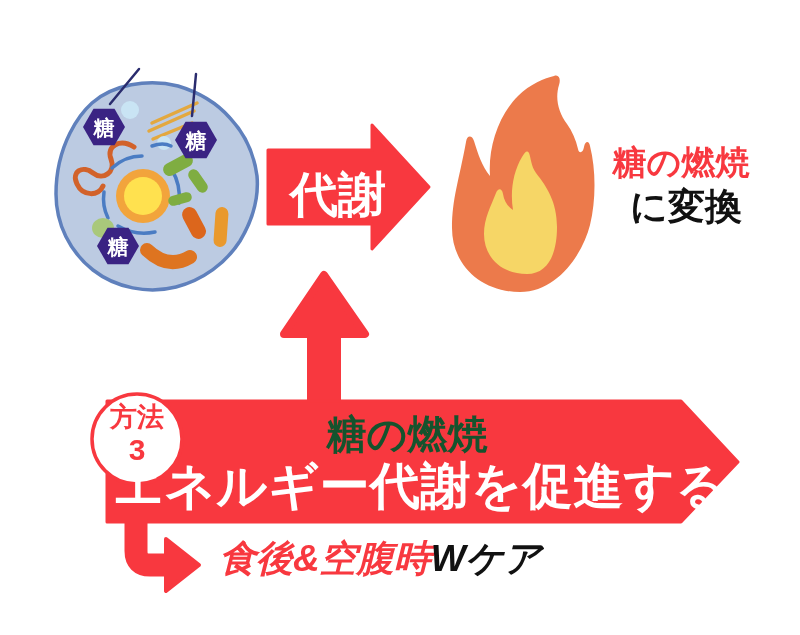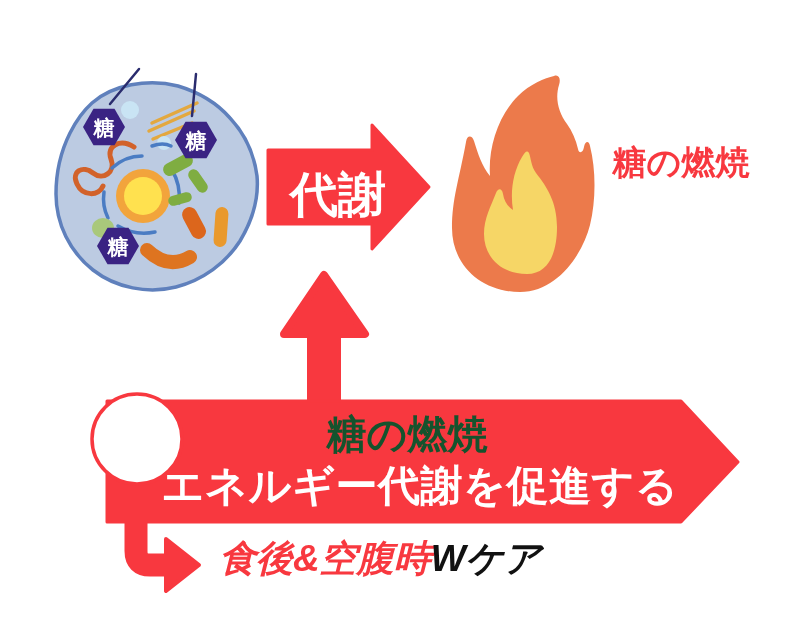--- a/index.html
+++ b/index.html
@@ -12,21 +12,21 @@
   .ctr { transform:translate(-50%,-50%); }
   .title { left:32px; top:39px; font-size:25px; color:#2f1f7a; letter-spacing:0.5px; }
   .hexlbl { font-size:21px; color:#ffffff; }
   .metab { left:338px; top:188px; font-size:48px; color:#ffffff;margin-top:7px; }
   .energy1 { left:681px; top:163px; font-size:34px; color:#f8383f; }
   .energy2 { left:686px; top:207px; font-size:37px; color:#111111; }
   .badge { left:137px; top:434px; text-align:center; color:#f8383f; line-height:1.1; }
   .badge .b1 { font-size:27px; font-weight:bold; }
   .badge .b2 { font-size:30px; font-weight:bold; }
   .ban1 { left:407px; top:434px; font-size:40px; color:#14532d; }
-  .ban2 { left:420px; top:486px; font-size:42px; color:#ffffff; letter-spacing:0.5px; }
+  .ban2 { left:420px; top:486px; font-size:50px; color:#ffffff; letter-spacing:0.5px; }
   .care { left:219px; top:540px; display:flex; font-size:37px; font-weight:bold; line-height:1.05;font-style:italic; }
   .care .red { color:#f8383f; }
   .care .blk { color:#111111; }
 </style>
 </head>
 <body>
 
 <div class="stage">
 
   <svg width="800" height="635" viewBox="0 0 800 635">
@@ -112,21 +112,26 @@
   </svg>
 
 
   <div class="txt hexlbl ctr" style="left:104px; top:128px;">糖</div>
   <div class="txt hexlbl ctr" style="left:196px; top:141px;">糖</div>
   <div class="txt hexlbl ctr" style="left:118px; top:247px;">糖</div>
 
   <div class="txt metab ctr">代謝</div>
 
   <div class="txt energy1 ctr">糖の燃焼</div>
+  <div class="txt energy2 ctr">に変換</div>
 
+  <div class="txt badge ctr">
+    <div class="b1">方法</div>
+    <div class="b2">3</div>
+  </div>
 
   <div class="txt ban1 ctr">糖の燃焼</div>
   <div class="txt ban2 ctr">エネルギー代謝を促進する</div>
 
   <div class="txt care">
     <span class="red">食後&amp;空腹時</span>
     <span class="blk">Wケア</span>
   </div>
 
 </div>

